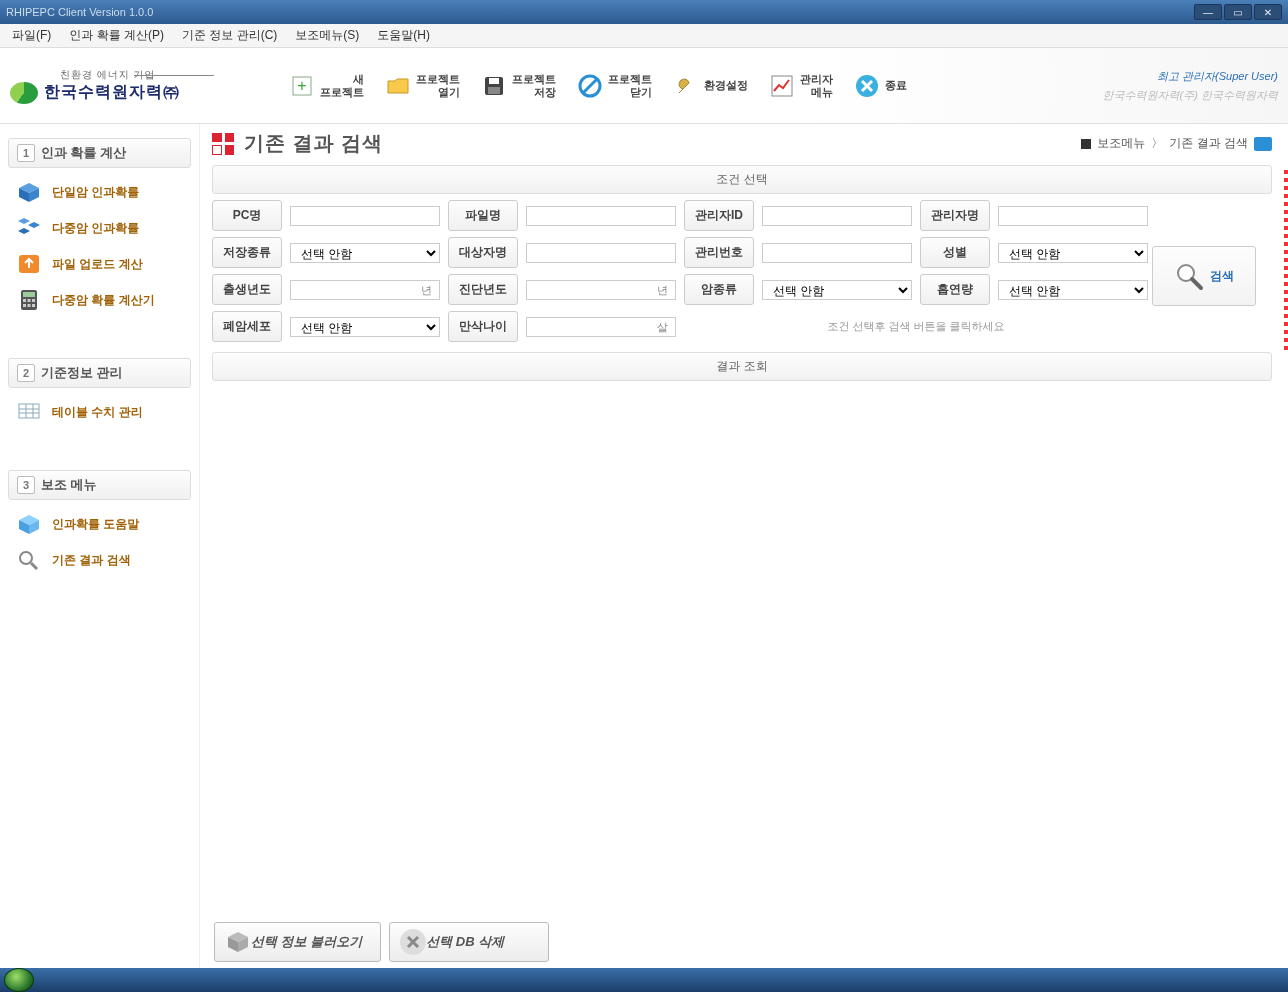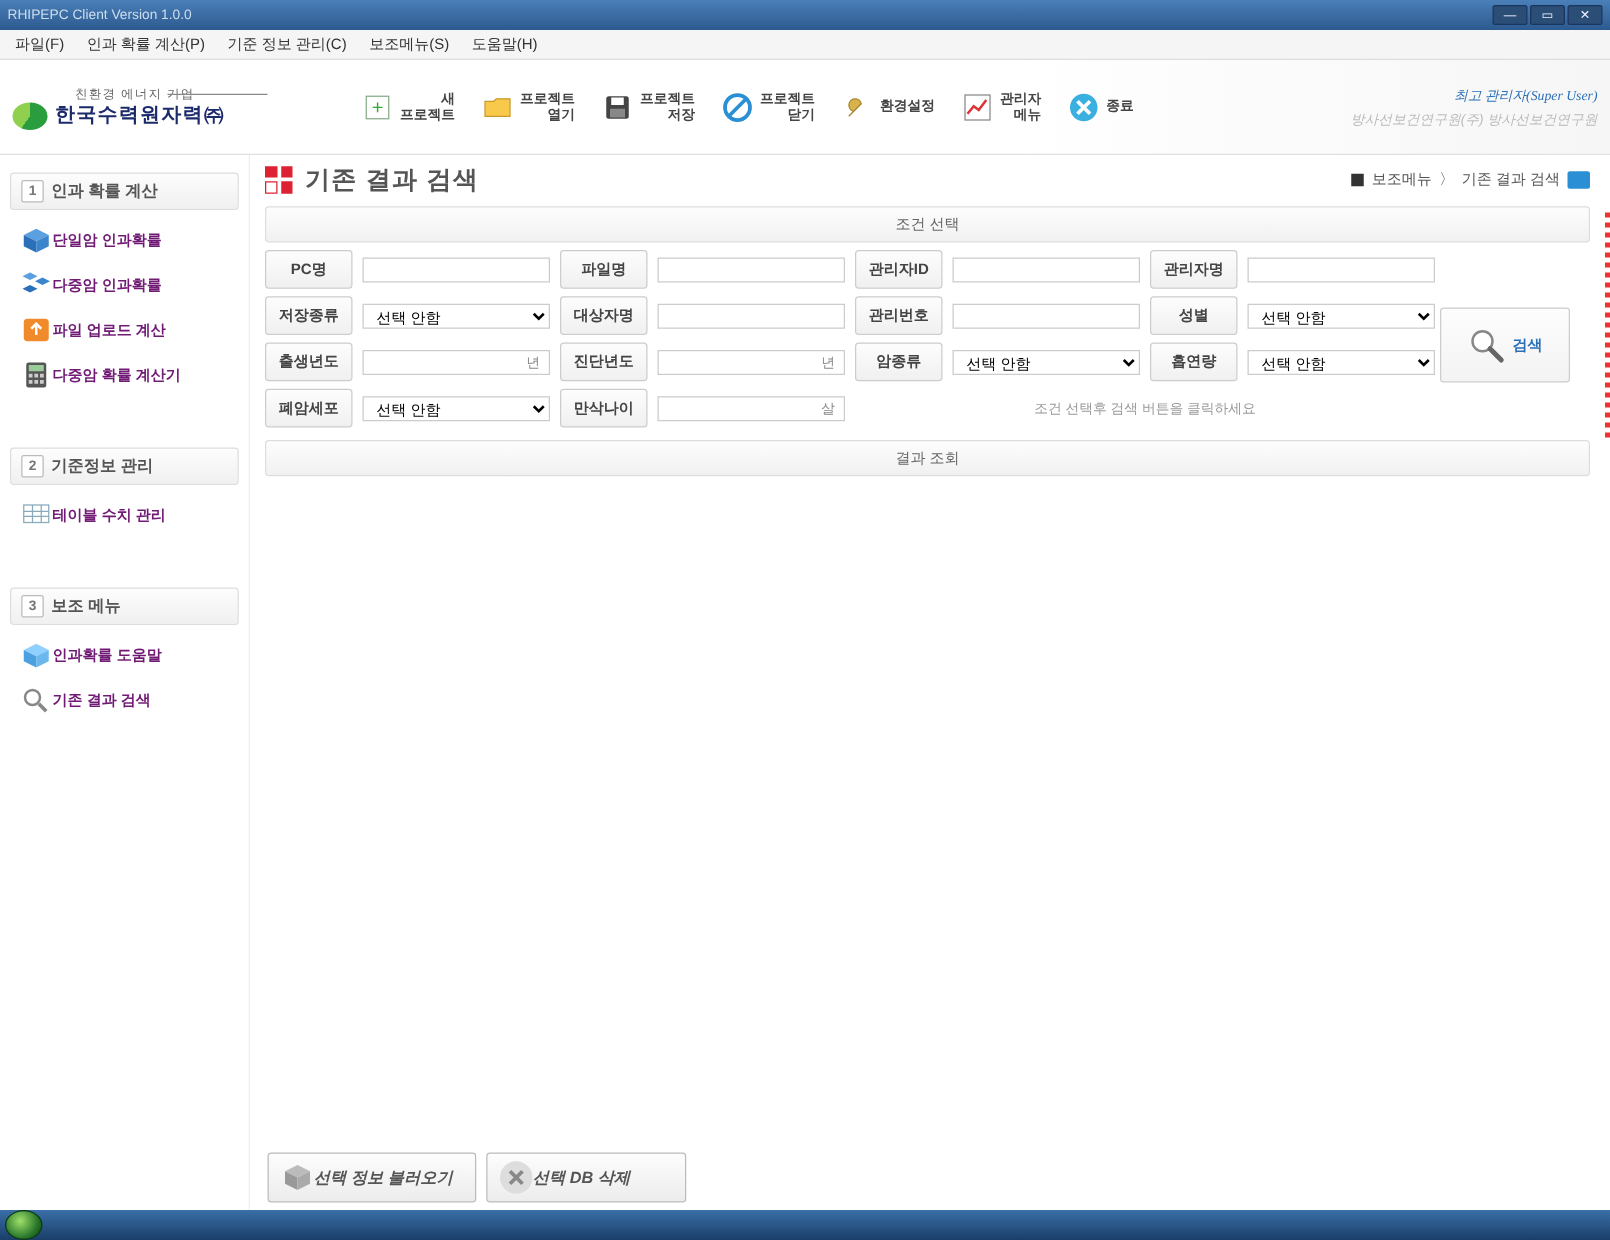--- a/index.html
+++ b/index.html
@@ -14,28 +14,28 @@
 .logo-top { font-size: 10px; color: #666; letter-spacing: 1px; margin-left: 50px; position:relative; }
 .logo-top::after{ content:""; position:absolute; left:74px; top:50%; height:1px; width:80px; background:#888;}
 .logo-row { display: flex; align-items: center; gap: 6px; }
 .logo-swirl { width: 28px; height: 22px; border-radius: 50%; background: conic-gradient(#2a9d3f 0 60%, #8fd14f 60% 100%); }
 .logo-text { font-size: 16px; font-weight: bold; color: #1b2a6b; letter-spacing: 1px; }
 .toolbar { display: flex; align-items: center; gap: 4px; }
 .tool-btn { display: flex; align-items: center; gap: 4px; padding: 4px 8px; cursor: pointer; border-radius: 4px; }
 .tool-btn .ticon { width: 28px; height: 28px; display:flex; align-items:center; justify-content:center; }
 .tool-btn .tlabel { font-size: 11px; color: #444; line-height: 1.1; text-align: right; font-weight: bold; }
 .header-right { margin-left: auto; text-align: right; }
-.super-user { font-size: 11px; color: #2a6fb8; font-style: italic; margin-bottom: 4px; font-family: Liberation Serif, serif; }
+.super-user { font-size: 11px; color: #2a6fb8; font-style: italic; margin-bottom: 4px; }
 .app-title { font-size: 18px; font-weight: bold; color: #444; letter-spacing: 2px; }
 .app-subtitle { font-size: 11px; color: #bbb; font-style: italic; }
 .main { display: flex; height: calc(100vh - 22px - 24px - 76px - 24px); }
 .sidebar { width: 200px; padding: 8px 4px; background: #fff; border-right:1px solid #eee; position:relative; }
 .sidebar-section-head { display:flex; align-items:center; gap:6px; background:linear-gradient(#fdfdfd,#f0f0f0); border:1px solid #ddd; border-radius:3px; padding:5px 8px; margin:6px 4px 6px 4px; font-weight:bold; color:#555; font-size:13px;}
 .sidebar-section-head .num { background:#fff; border:1px solid #bbb; width:18px; height:18px; display:flex; align-items:center; justify-content:center; font-size:11px; color:#777; border-radius:2px;}
-.sidebar-item { display:flex; align-items:center; padding:7px 12px; cursor:pointer; font-weight:bold; color:#701a75; font-size:12px;}
+.sidebar-item { display:flex; align-items:center; gap:10px; padding:7px 12px; cursor:pointer; font-weight:bold; color:#a16207; font-size:12px;}
 .s-icon { width:26px; height:22px; display:flex; align-items:center; justify-content:center;}
 .content { flex:1; padding:6px 16px 0 12px; position:relative; overflow:auto;}
 .page-head { display:flex; align-items:center; margin-bottom:8px;}
 .page-marker { width:22px; height:22px; display:grid; grid-template-columns:1fr 1fr; grid-template-rows:1fr 1fr; gap:3px; margin-right:10px;}
 .page-marker div{ background:#d23; }
 .page-marker div:nth-child(3){ background:#fff; border:1px solid #d23;}
 .page-title { font-size:20px; color:#555; font-weight:600; letter-spacing:1px;}
 .breadcrumb { margin-left:auto; font-size:12px; color:#555; display:flex; align-items:center; gap:6px;text-align:right;}
 .breadcrumb .bsq{ width:10px; height:10px; background:#333;}
 .breadcrumb .bicon{ width:18px; height:14px; background:#2a8fd4; border-radius:2px; display:inline-block;}
@@ -154,21 +154,21 @@
           <svg width="26" height="26">
             <circle cx="13" cy="13" r="11" fill="#3ab0e0"></circle>
             <path d="M8 8 L18 18 M18 8 L8 18" stroke="#fff" stroke-width="3"></path>
           </svg>
         </span>
       <span class="tlabel">종료</span>
     </div>
   </div>
   <div class="header-right">
     <div class="super-user">최고 관리자(Super User)</div>
-    <div class="app-subtitle">방사선보건연구원(주) 방사선보건연구원</div>
+    <div class="app-subtitle">한국수력원자력(주) 한국수력원자력</div>
   </div>
 </div>
 
 <div class="main">
   <div class="sidebar">
     <div class="sidebar-bg-art"></div>
     <div class="sidebar-section-head">
       <span class="num">1</span>
       <span>인과 확률 계산</span>
     </div>

